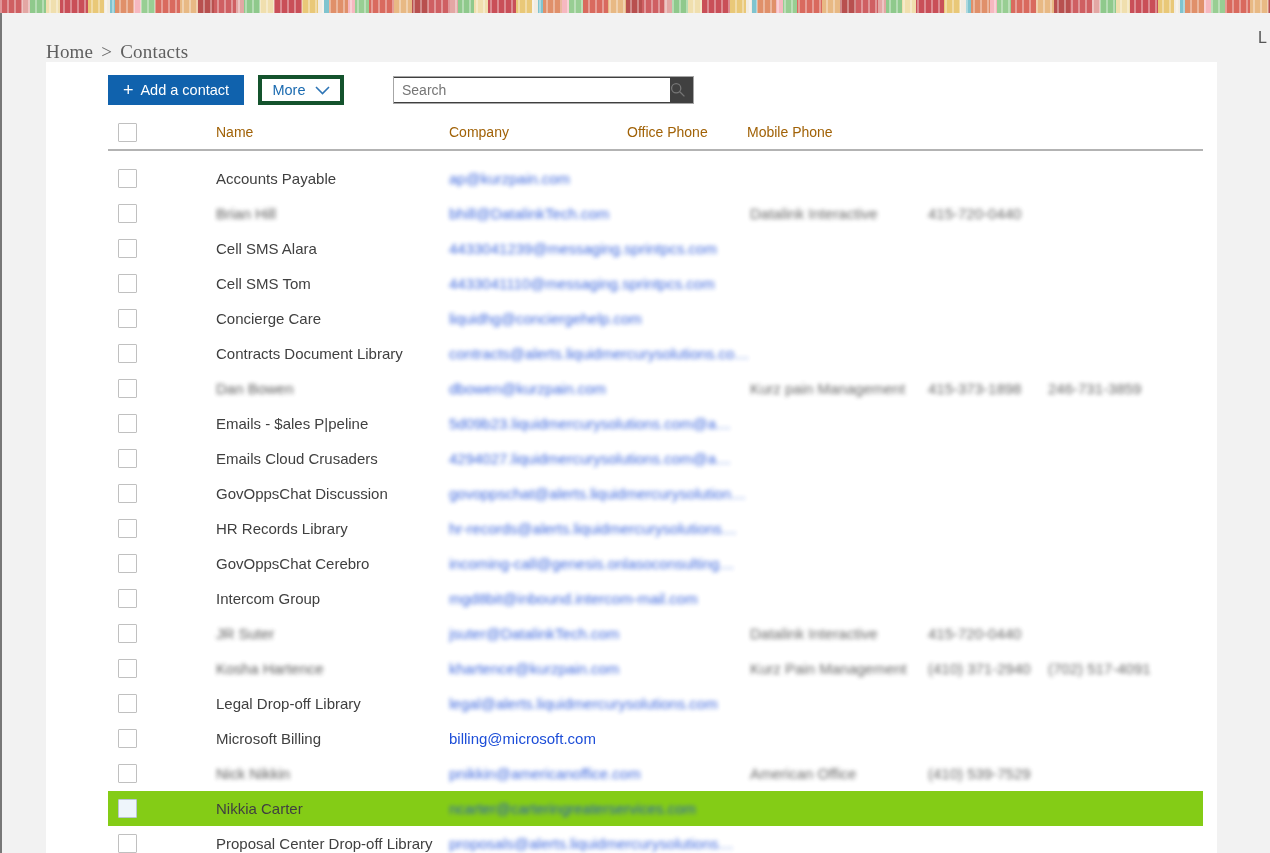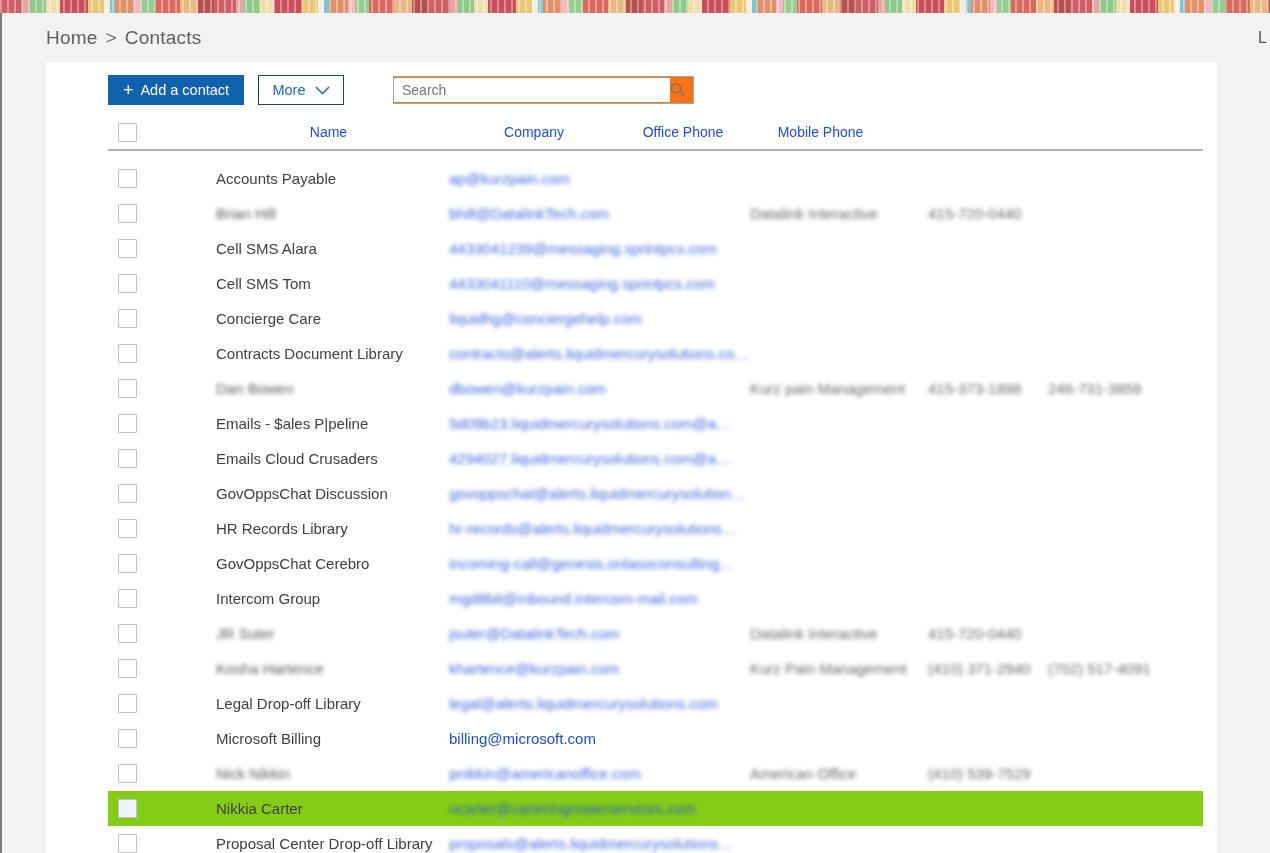--- a/index.html
+++ b/index.html
@@ -19,22 +19,22 @@
         #cf5f62 0 22px, #e3a7a4 22px 30px, #8fc98c 30px 46px, #f0dfae 46px 60px,
         #c94f58 60px 88px, #e9c878 88px 104px, #f2ece2 104px 110px, #7fc4cf 110px 115px,
         #e0906a 115px 134px, #f6b8c0 134px 141px, #98ce93 141px 155px, #d96a5e 155px 180px,
         #e8b984 180px 198px, #b8504f 198px 214px);
   }
   .window-left-border {
     position:absolute; left:0; top:13px; width:2px; height:840px;
     background:#787878;
   }
   .breadcrumb {
-    position:absolute; left:46px; top:27px;
-    font-size:19px; color:#5f5f5f; letter-spacing:0.2px;
+    position:absolute; left:46px; top:41px;
+    font-size:19px; color:#5f5f5f; letter-spacing:0.2px;font-family:Liberation Serif, serif;
   }
   .breadcrumb .sep { margin:0 8px; color:#6b6b6b; }
   .top-right-text {
     position:absolute; left:1258px; top:29px;
     font-size:16px; color:#555;
   }
   .card {
     position:absolute; left:46px; top:62px;
     width:1171px; height:791px;
     background:#ffffff;
@@ -51,48 +51,48 @@
     font-family:"Liberation Sans", sans-serif;
     font-size:14.5px;
     display:flex; align-items:center; justify-content:center;
     cursor:pointer;
   }
   .btn-add .plus { font-size:18px; font-weight:400; margin-right:7px; line-height:1; }
   .btn-more {
     margin-left:14px;
     width:86px; height:30px;
     background:#ffffff; color:#1a6ab0;
-    border:1px solid #14532d;
+    border:4px solid #14532d;
     font-family:"Liberation Sans", sans-serif;
     font-size:14.5px;
     display:flex; align-items:center; justify-content:center;
     cursor:pointer;
   }
   .btn-more svg { margin-left:9px; }
   .search-box {
     margin-left:49px;
     width:301px; height:28px;
     border:1px solid #a6a6a6;
-    background:#f97316;
+    background:#404040;
     display:flex; align-items:center;
   }
   .search-box input {
     flex:1; border:none; outline:none;
     font-family:"Liberation Sans", sans-serif;
     font-size:14px; color:#444;
     padding:0 6px 0 8px; height:24px;
   }
   .search-box input::placeholder { color:#757575; }
   .search-box .search-icon { margin-right:7px; display:flex; }
   
   .table { position:absolute; left:62px; top:53px; width:1095px; }
   .thead {
     display:flex; align-items:center; height:36px;
     border-bottom:2px solid #b3b3b3;
-    color:#1d4ed8; font-size:14px;text-align:center;
+    color:#a16207; font-size:14px;
   }
   .tbody { margin-top:10px; }
   .trow { display:flex; align-items:center; height:35px; cursor:pointer; }
   .trow.selected { background:#84cc16; }
   .cell {
     white-space:nowrap; overflow:hidden; text-overflow:clip;
     padding-right:8px;
   }
   .col-cb     { width:108px; display:flex; align-items:center; }
   .col-name   { width:233px; }

